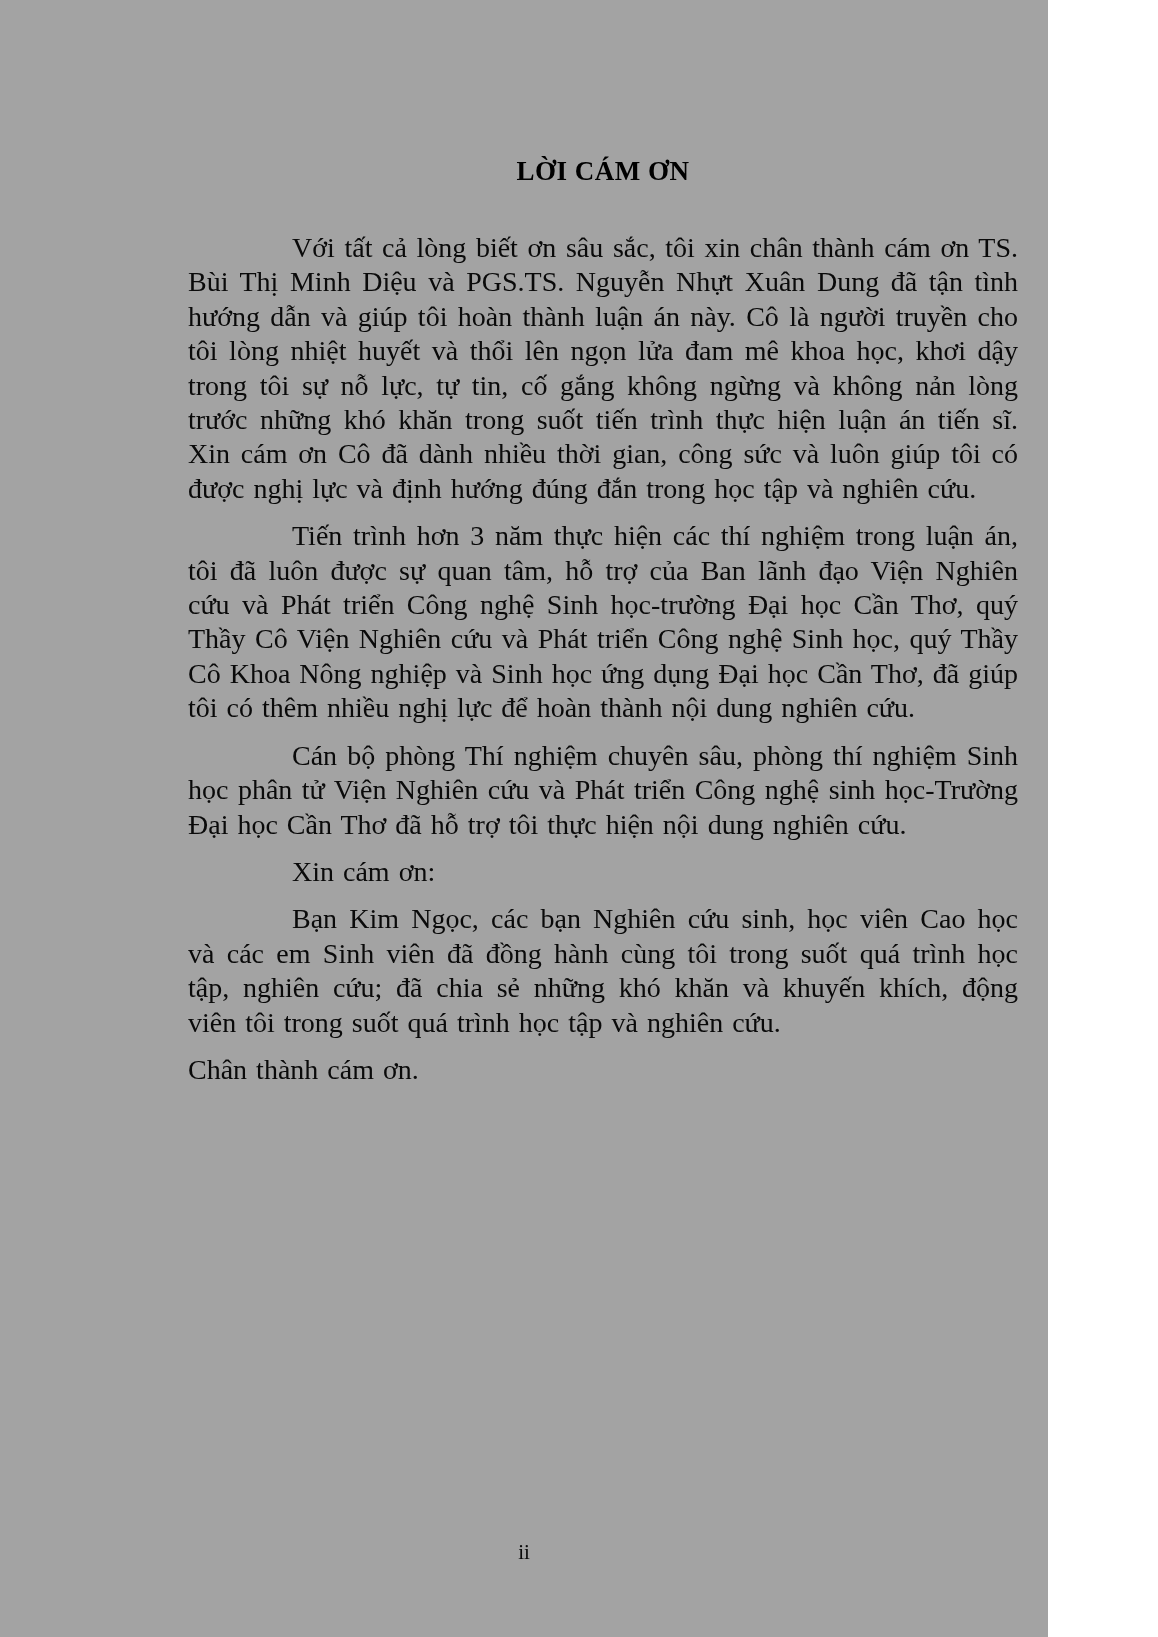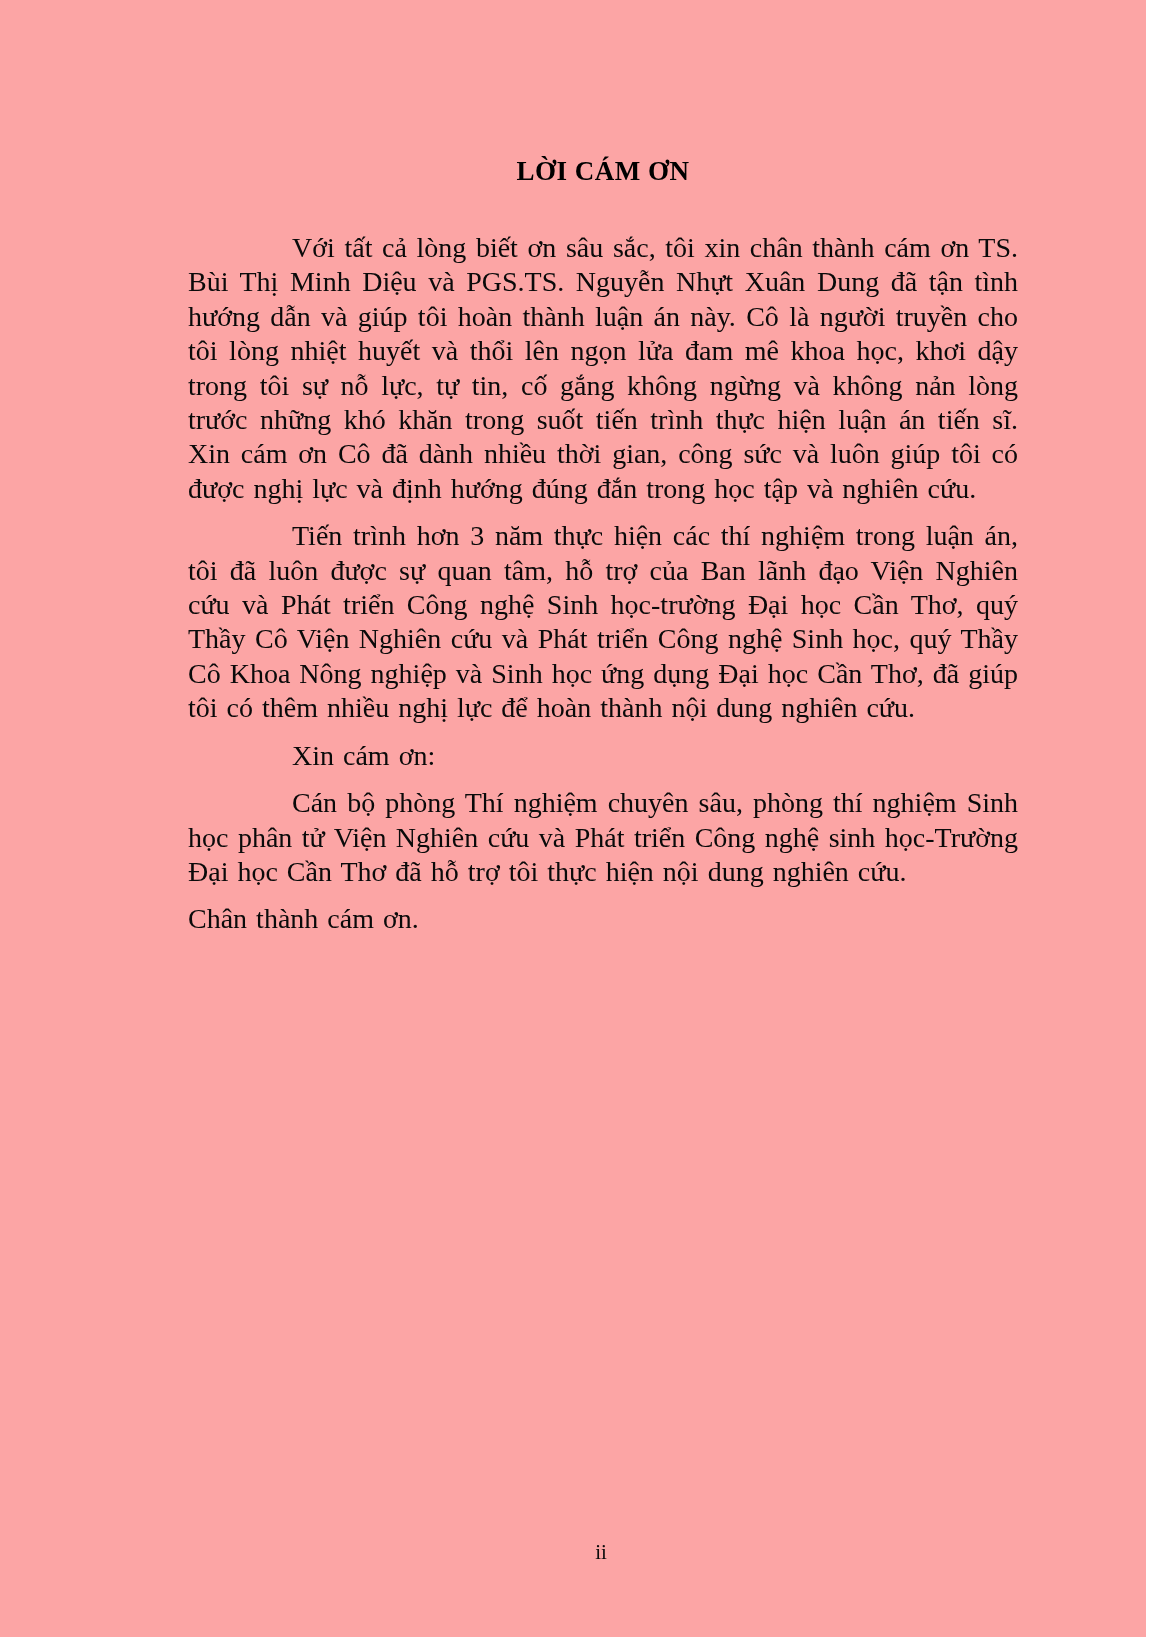--- a/index.html
+++ b/index.html
@@ -2,23 +2,23 @@
 <html lang="vi"><head>
 <meta charset="utf-8">
 <style>
   html, body {
     margin: 0;
     padding: 0;
     background: #ffffff;
   }
   .page {
     position: relative;
-    width: 1146px;
+    width: 1048px;
     height: 1637px;
-    background: #fca5a5;
+    background: #a3a3a3;
     color: #0a0a0a;
     font-family: "Liberation Serif", "DejaVu Serif", serif;
     overflow: hidden;
   }
   .content {
     position: absolute;
     left: 188px;
     top: 156px;
     width: 830px;
   }
@@ -44,37 +44,37 @@
     text-align: left;
   }
   .page-number {
     position: absolute;
     top: 1540px;
     left: 0;
     width: 100%;
     text-align: center;
     font-size: 21px;
     color: #0a0a0a;
-    padding-left: 28px;
   }
 </style>
 </head>
 <body>
 
 <div class="page">
   <div class="content">
     <h1 class="doc-title">LỜI CÁM ƠN</h1>
 
     <p class="para">Với tất cả lòng biết ơn sâu sắc, tôi xin chân thành cám ơn TS. Bùi Thị Minh Diệu và PGS.TS. Nguyễn Nhựt Xuân Dung đã tận tình hướng dẫn và giúp tôi hoàn thành luận án này. Cô là người truyền cho tôi lòng nhiệt huyết và thổi lên ngọn lửa đam mê khoa học, khơi dậy trong tôi sự nỗ lực, tự tin, cố gắng không ngừng và không nản lòng trước những khó khăn trong suốt tiến trình thực hiện luận án tiến sĩ. Xin cám ơn Cô đã dành nhiều thời gian, công sức và luôn giúp tôi có được nghị lực và định hướng đúng đắn trong học tập và nghiên cứu.</p>
 
     <p class="para">Tiến trình hơn 3 năm thực hiện các thí nghiệm trong luận án, tôi đã luôn được sự quan tâm, hỗ trợ của Ban lãnh đạo Viện Nghiên cứu và Phát triển Công nghệ Sinh học-trường Đại học Cần Thơ, quý Thầy Cô Viện Nghiên cứu và Phát triển Công nghệ Sinh học, quý Thầy Cô Khoa Nông nghiệp và Sinh học ứng dụng Đại học Cần Thơ, đã giúp tôi có thêm nhiều nghị lực để hoàn thành nội dung nghiên cứu.</p>
 
+    <p class="para">Cán bộ phòng Thí nghiệm chuyên sâu, phòng thí nghiệm Sinh học phân tử Viện Nghiên cứu và Phát triển Công nghệ sinh học-Trường Đại học Cần Thơ đã hỗ trợ tôi thực hiện nội dung nghiên cứu.</p>
+
     <p class="para">Xin cám ơn:</p>
 
-    <p class="para">Cán bộ phòng Thí nghiệm chuyên sâu, phòng thí nghiệm Sinh học phân tử Viện Nghiên cứu và Phát triển Công nghệ sinh học-Trường Đại học Cần Thơ đã hỗ trợ tôi thực hiện nội dung nghiên cứu.</p>
-
+    <p class="para">Bạn Kim Ngọc, các bạn Nghiên cứu sinh, học viên Cao học và các em Sinh viên đã đồng hành cùng tôi trong suốt quá trình học tập, nghiên cứu; đã chia sẻ những khó khăn và khuyến khích, động viên tôi trong suốt quá trình học tập và nghiên cứu.</p>
 
 
     <p class="para closing">Chân thành cám ơn.</p>
   </div>
 
   <div class="page-number">ii</div>
 </div>
 
 </body></html>

